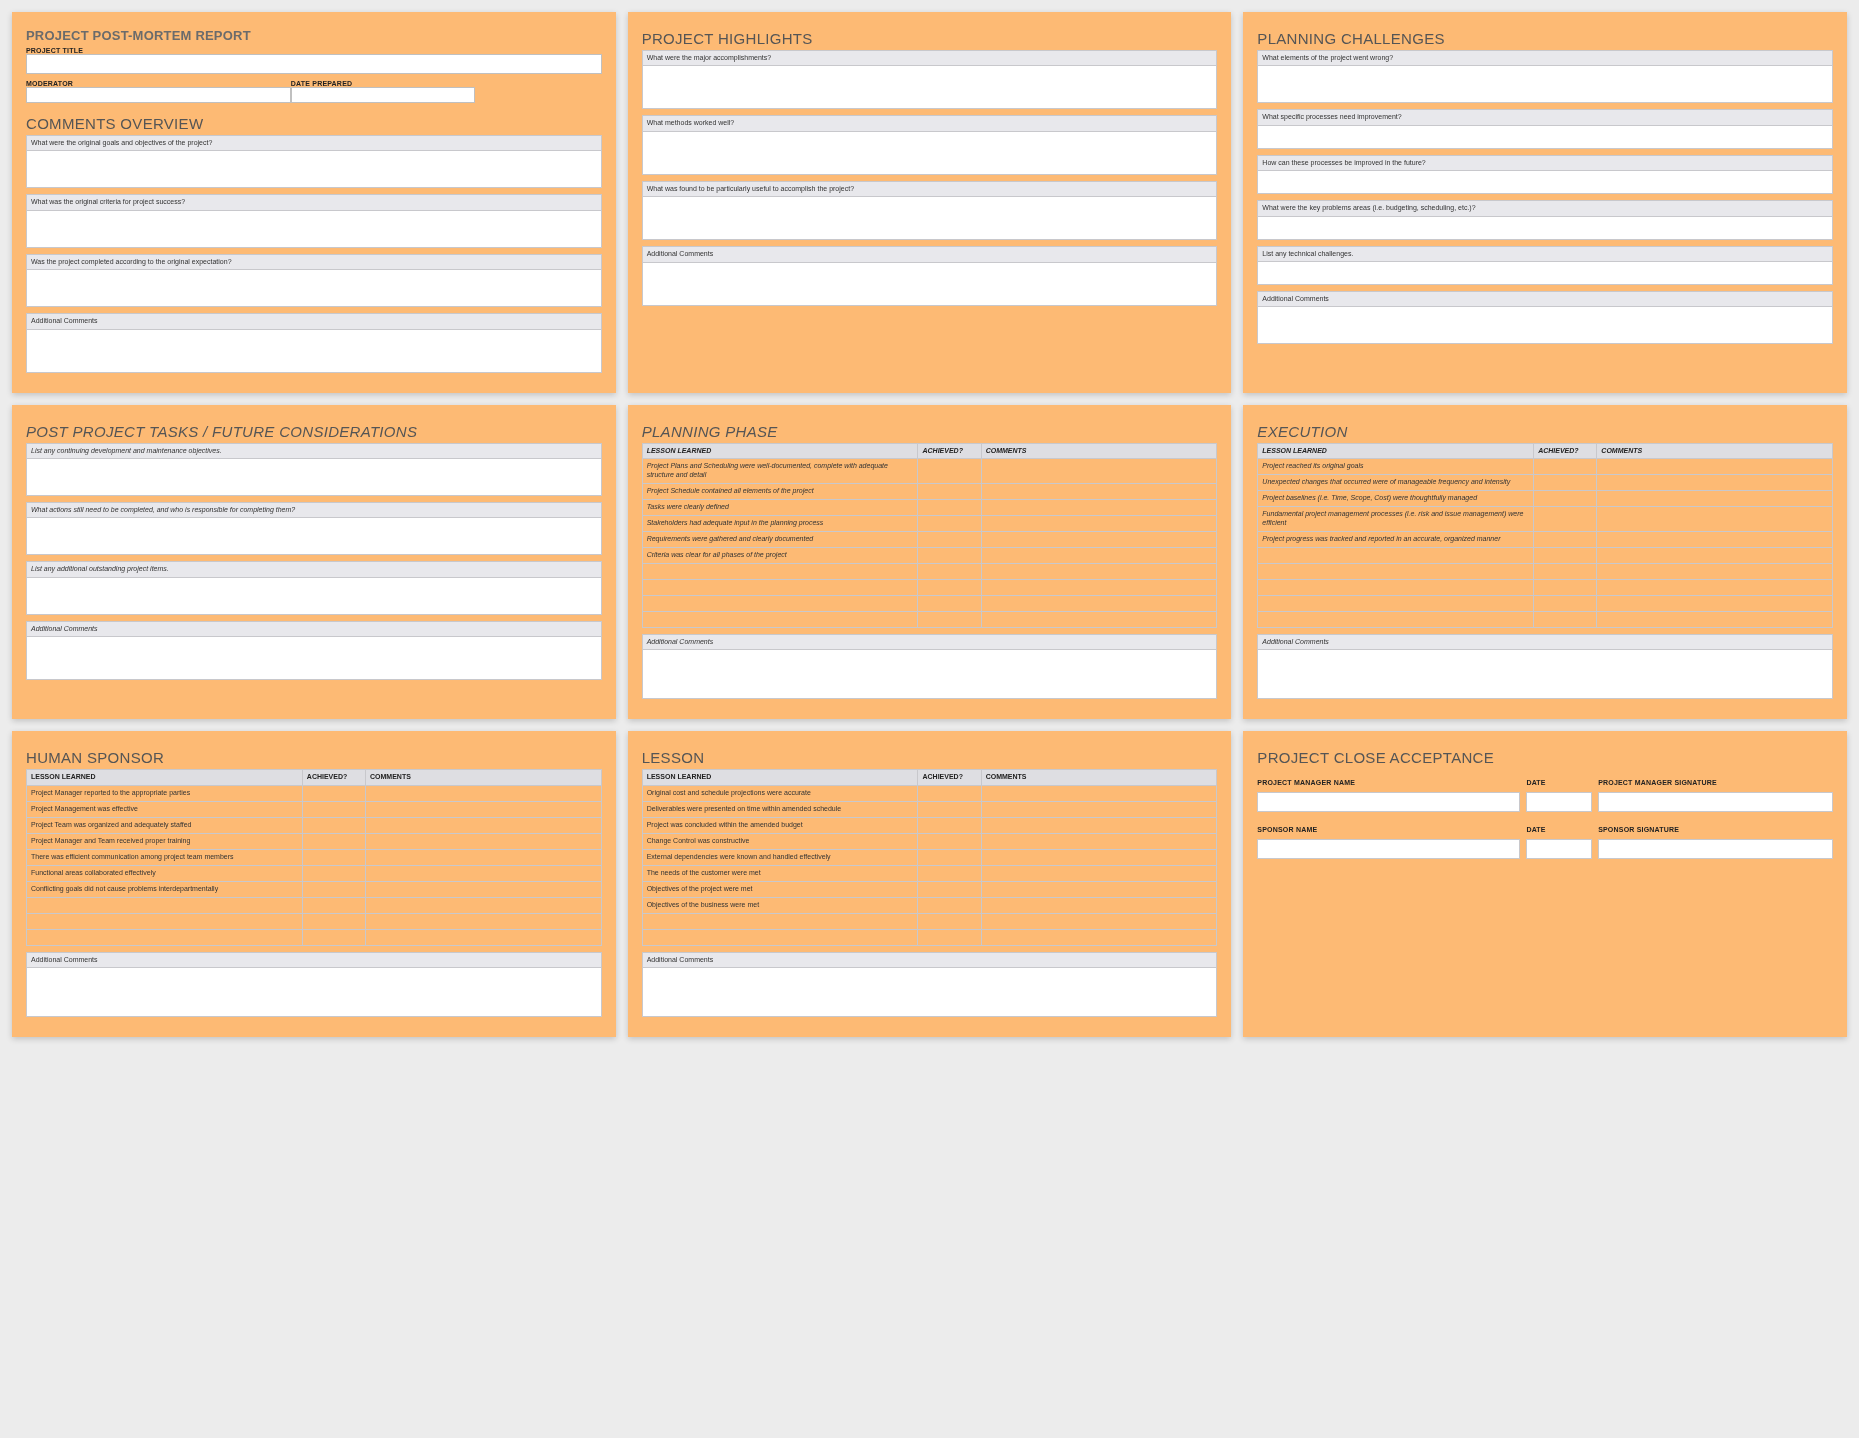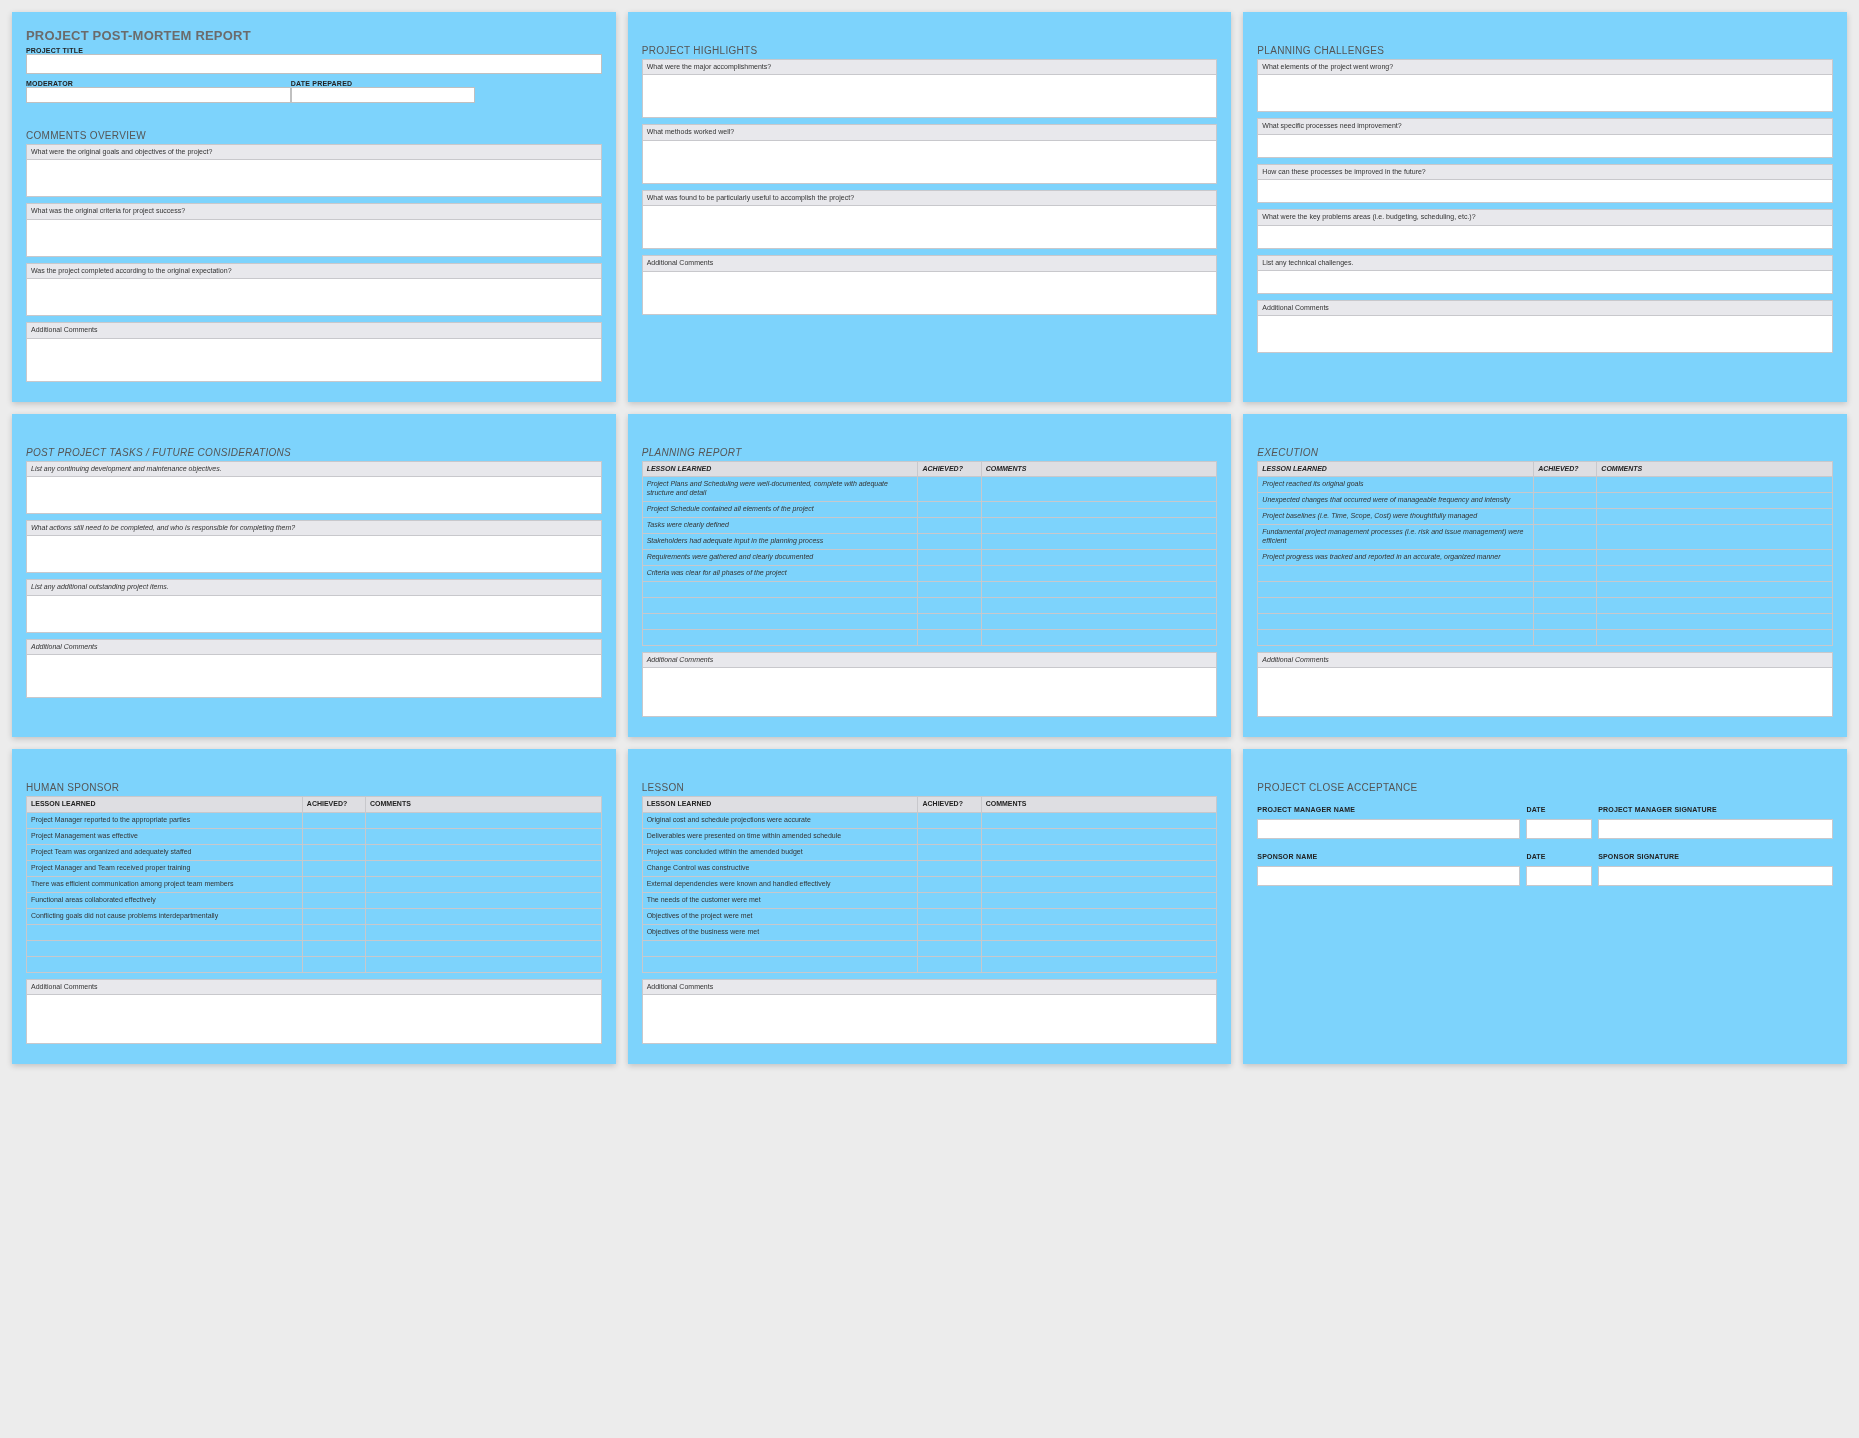--- a/index.html
+++ b/index.html
@@ -10,39 +10,39 @@
     font-family: Arial, Helvetica, sans-serif;
     font-size: 8px;
     color: #333;
   }
   .grid {
     display: grid;
     grid-template-columns: 1fr 1fr 1fr;
     gap: 12px;
   }
   .card {
-    background: #7dd3fc;
+    background: #fdba74;
     box-shadow: 0 2px 6px rgba(0,0,0,0.18);
     padding: 16px 14px 14px 14px;
   }
   .row1 { min-height: 290px; }
   .row2 { min-height: 290px; font-style: italic; }
   .row3 { min-height: 290px; }
   .main-title {
     font-size: 13px;
     font-weight: bold;
     color: #6b6b6b;
     letter-spacing: 0.2px;
     margin-bottom: 4px;
   }
   .section-title {
-    font-size: 10px;
+    font-size: 15px;
     color: #555;
     letter-spacing: 0.3px;
-    margin-top: 17px;
+    margin-top: 2px;
     margin-bottom: 3px;
     font-weight: normal;
   }
   .label {
     font-size: 7px;
     font-weight: bold;
     color: #222;
     letter-spacing: 0.2px;
   }
   .input-box {
@@ -216,21 +216,21 @@
       <div class="qhead">List any additional outstanding project items.</div>
       <div class="qbody"></div>
     </div>
     <div class="qbox">
       <div class="qhead">Additional Comments</div>
       <div class="qbody med"></div>
     </div>
   </div>
 
   <div class="card row2">
-    <div class="section-title">PLANNING REPORT</div>
+    <div class="section-title">PLANNING PHASE</div>
     <table class="lesson">
       <colgroup>
           <col class="c-lesson">
           <col class="c-ach">
           <col class="c-com">
         </colgroup>
       <thead>
           <tr>
         <th>LESSON LEARNED</th>
         <th>ACHIEVED?</th>

